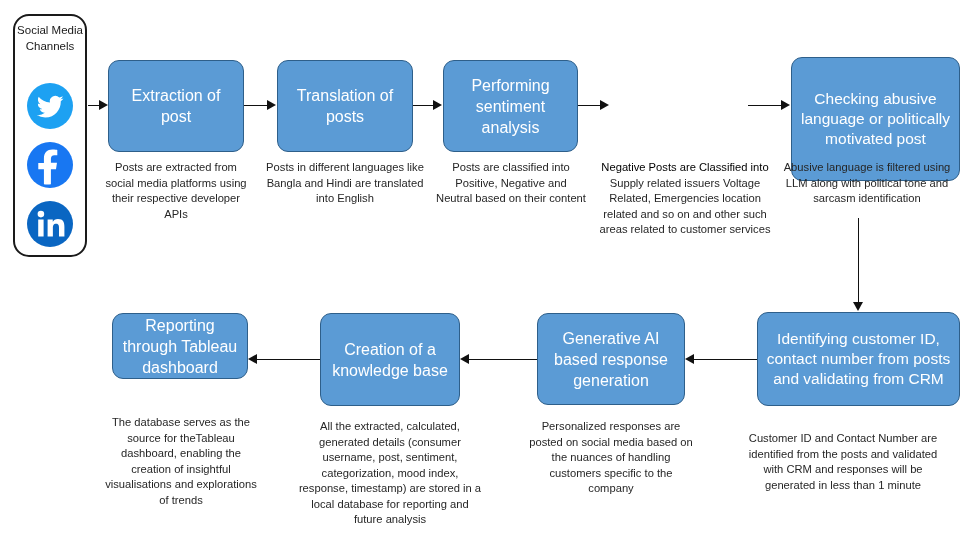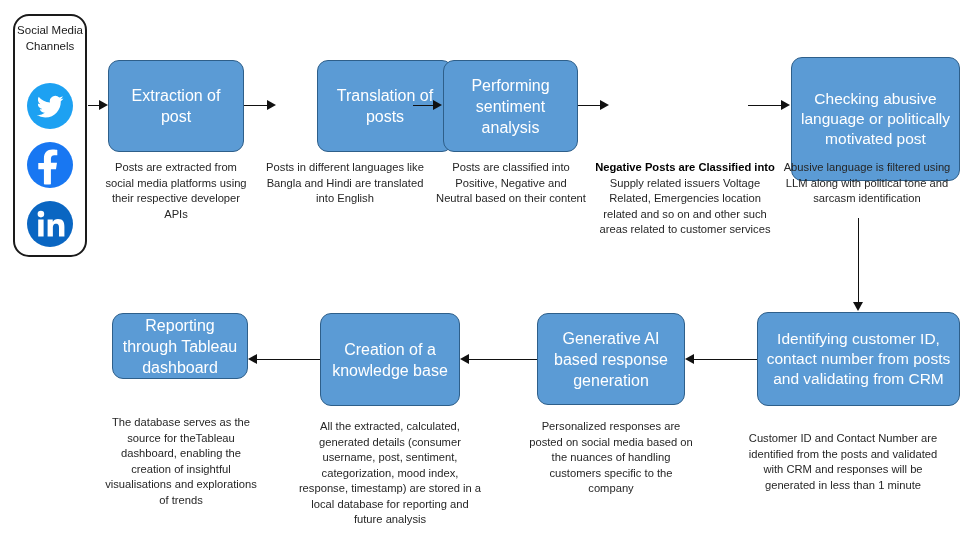--- a/index.html
+++ b/index.html
@@ -74,21 +74,21 @@
 
   
   .caption {
     position: absolute;
     text-align: center;
     font-size: 11.2px;
     line-height: 15.5px;
     color: #262626;
   }
   .caption .lead {
-    font-weight: bold;
+    font-weight: normal;
     color: #000000;
   }
 
   
   .h-line {
     position: absolute;
     height: 0;
     border-top: 1.6px solid #111111;
   }
   .v-line {
@@ -148,21 +148,21 @@
       </svg>
 
     </div>
   </div>
 
   <div class="node" style="left:108px; top:60px; width:136px; height:92px;">
     <span>Extraction of post</span>
   </div>
   <div class="caption" style="left:100px; top:160px; width:152px;">Posts are extracted from social media platforms using their respective developer APIs</div>
 
-  <div class="node" style="left:277px; top:60px; width:136px; height:92px;margin-left:40px;">
+  <div class="node" style="left:277px; top:60px; width:136px; height:92px;">
     <span>Translation of posts</span>
   </div>
   <div class="caption" style="left:266px; top:160px; width:158px;">Posts in different languages like Bangla and Hindi are translated into English</div>
 
   <div class="node" style="left:443px; top:60px; width:135px; height:92px;">
     <span>Performing sentiment analysis</span>
   </div>
   <div class="caption" style="left:436px; top:160px; width:150px;">Posts are classified into Positive, Negative and Neutral based on their content</div>
 
   <div class="caption" style="left:594px; top:160px; width:182px;"><span class="lead">Negative Posts are Classified into</span> <span>Supply related issuers Voltage Related, Emergencies location related and so on and other such areas related to customer services</span></div>

